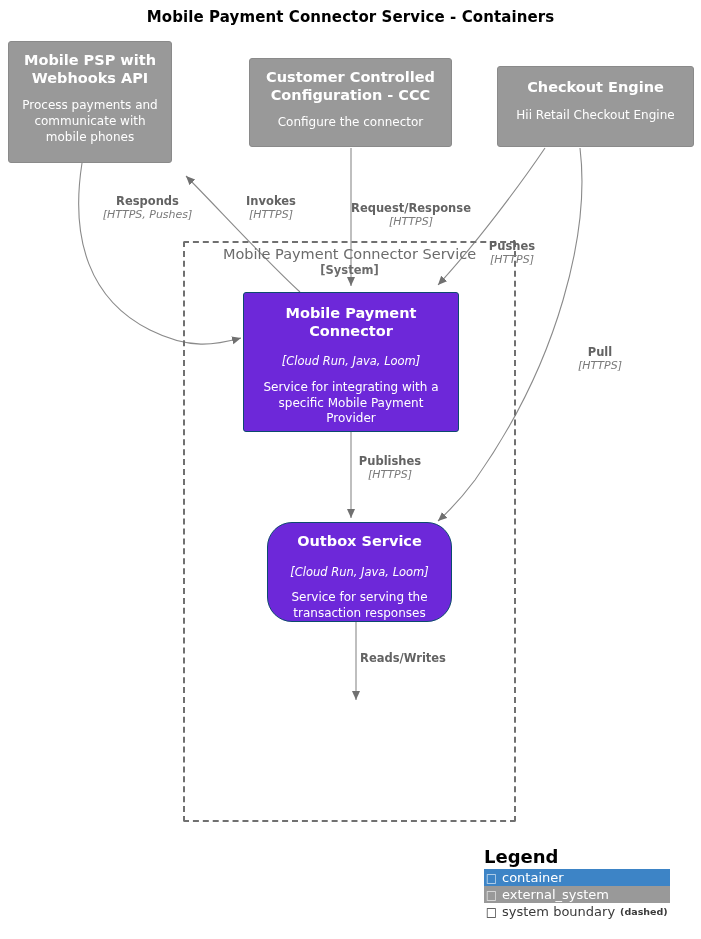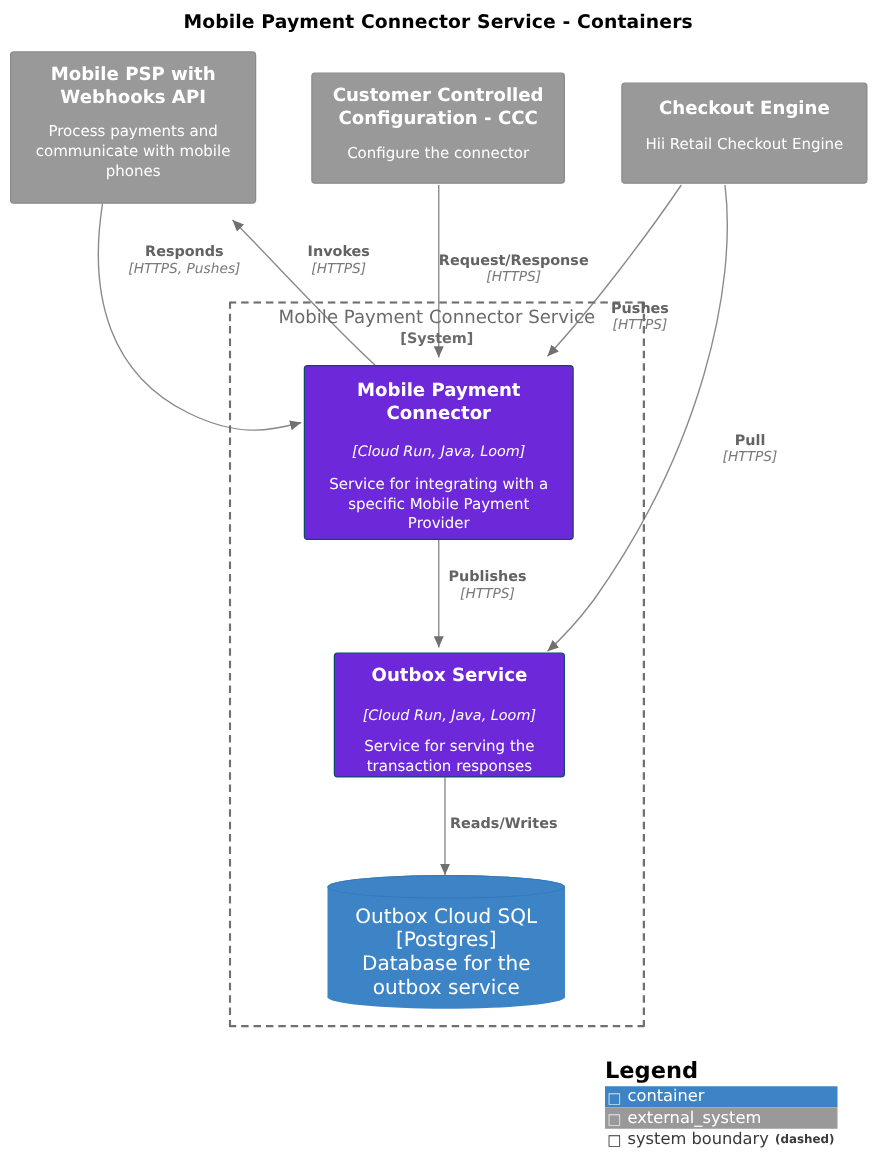--- a/index.html
+++ b/index.html
@@ -230,58 +230,47 @@
       <path d="M 356,622 L 356,700" marker-end="url(#arw)"></path>
     </g>
   </svg>
 
   <div class="boundary" style="left:183px; top:241px; width:333px; height:581px;"></div>
   <div class="boundary-label" style="left:183px; top:245px; width:333px;">
     <span class="bl-name">Mobile Payment Connector Service</span>
     <span class="bl-type">[System]</span>
   </div>
 
-  <div class="node external" style="left:8px; top:41px; width:197px; height:122px;align-items:flex-end;">
+  <div class="node external" style="left:8px; top:41px; width:164px; height:122px;align-items:flex-end;">
     <span class="n-name">Mobile PSP with Webhooks API</span>
     <span class="n-desc">Process payments and communicate with mobile phones</span>
   </div>
 
   <div class="node external" style="left:249px; top:58px; width:203px; height:89px;">
     <span class="n-name">Customer Controlled Configuration - CCC</span>
     <span class="n-desc">Configure the connector</span>
   </div>
 
   <div class="node external" style="left:497px; top:66px; width:197px; height:81px; padding-top:12px;">
     <span class="n-name">Checkout Engine</span>
     <span class="n-desc">Hii Retail Checkout Engine</span>
   </div>
 
   <div class="node container" style="left:243px; top:292px; width:216px; height:140px; padding-top:12px;">
     <span class="n-name">Mobile Payment Connector</span>
     <span class="n-tech">[Cloud Run, Java, Loom]</span>
     <span class="n-desc">Service for integrating with a specific Mobile Payment Provider</span>
   </div>
 
-  <div class="node container" style="left:267px; top:522px; width:185px; height:100px; padding-top:10px;">
+  <div class="node container" style="left:267px; top:522px; width:185px; height:100px; padding-top:10px;border-radius:25px;">
     <span class="n-name">Outbox Service</span>
     <span class="n-tech">[Cloud Run, Java, Loom]</span>
     <span class="n-desc">Service for serving the transaction responses</span>
   </div>
 
-  <div class="db" style="left:262px; top:700px; width:190px; height:107px;">
-    <div class="db-bottom"></div>
-    <div class="db-body"></div>
-    <div class="db-top"></div>
-    <div class="db-top-line"></div>
-    <div class="db-text">
-      <span class="n-name">Outbox Cloud SQL</span>
-      <span class="n-tech">[Postgres]</span>
-      <span class="n-desc">Database for the outbox service</span>
-    </div>
-  </div>
 
   <div class="edge-label" style="left:90px; top:195px; width:115px;">
     <span class="el-name">Responds</span>
     <span class="el-tech">[HTTPS, Pushes]</span>
   </div>
 
   <div class="edge-label" style="left:223px; top:195px; width:96px;">
     <span class="el-name">Invokes</span>
     <span class="el-tech">[HTTPS]</span>
   </div>

